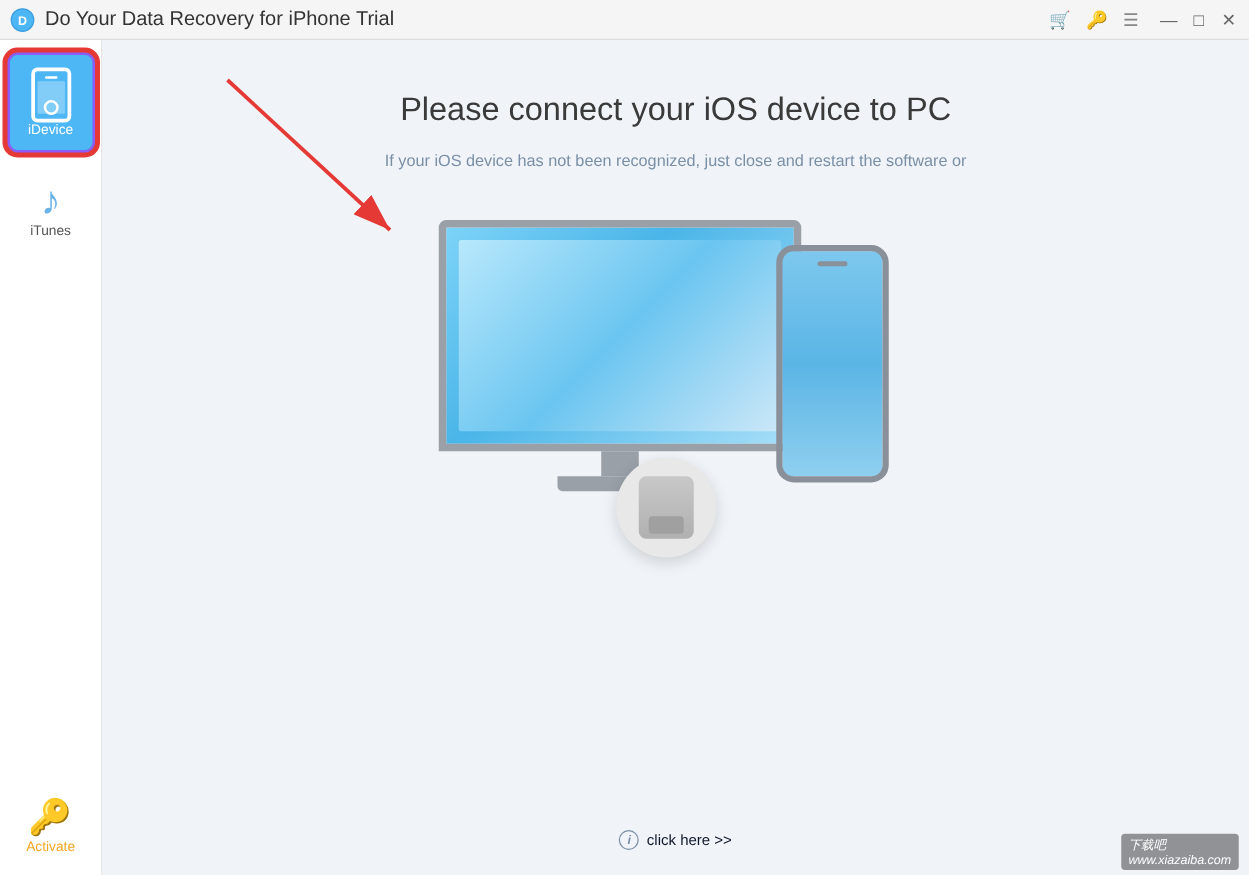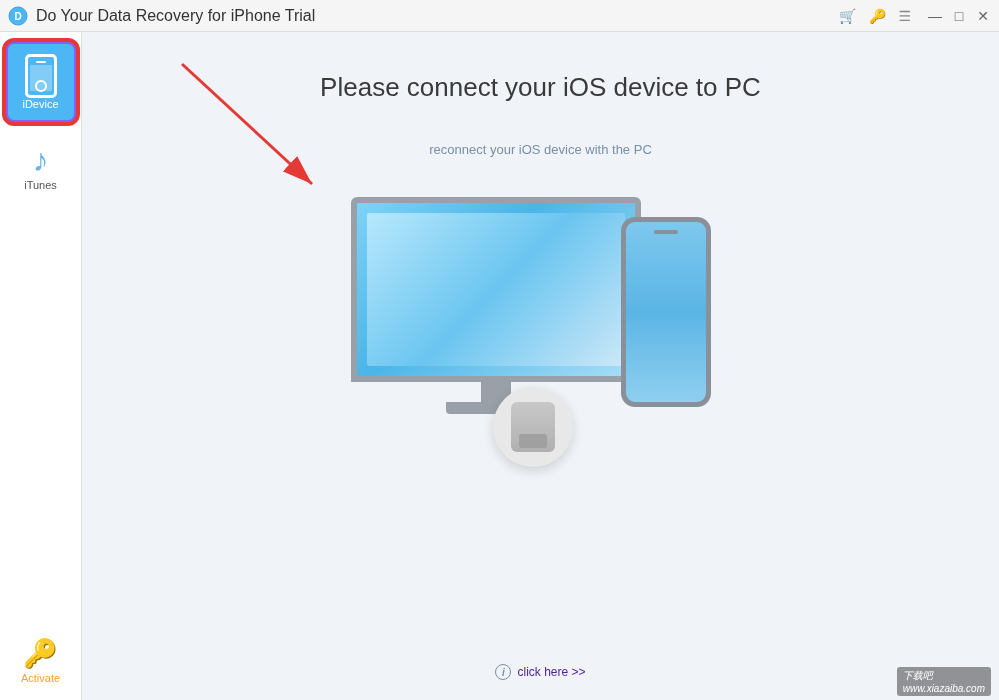--- a/index.html
+++ b/index.html
@@ -325,21 +325,21 @@
       left: 0;
       right: 0;
       display: flex;
       align-items: center;
       justify-content: center;
       gap: 6px;
       font-size: 12px;
       color: #7a8fa6;
     }
     .footer-link {
-      color: #4c1d95;
+      color: #0f172a;
       cursor: pointer;
       text-decoration: none;
     }
     .info-icon {
       width: 16px;
       height: 16px;
       border: 1.5px solid #7a8fa6;
       border-radius: 50%;
       display: flex;
       align-items: center;
@@ -426,22 +426,21 @@
           <marker id="arrowhead" markerWidth="10" markerHeight="7" refX="10" refY="3.5" orient="auto">
             <polygon points="0 0, 10 3.5, 0 7" fill="#e53935"></polygon>
           </marker>
         </defs>
         <line x1="10" y1="10" x2="140" y2="130" stroke="#e53935" stroke-width="3" marker-end="url(#arrowhead)"></line>
       </svg>
     </div>
 
     <h1 class="main-title">Please connect your iOS device to PC</h1>
     <p class="main-subtitle">
-      <br>
-      <span>reconnect your iOS device with the PC</span>
+      <span>If your iOS device has not been recognized, just close and restart the software or</span><br>
     </p>
 
     <div class="illustration">
 
       <div class="monitor">
         <div class="monitor-screen"></div>
         <div class="monitor-neck"></div>
         <div class="monitor-base"></div>
       </div>
 

